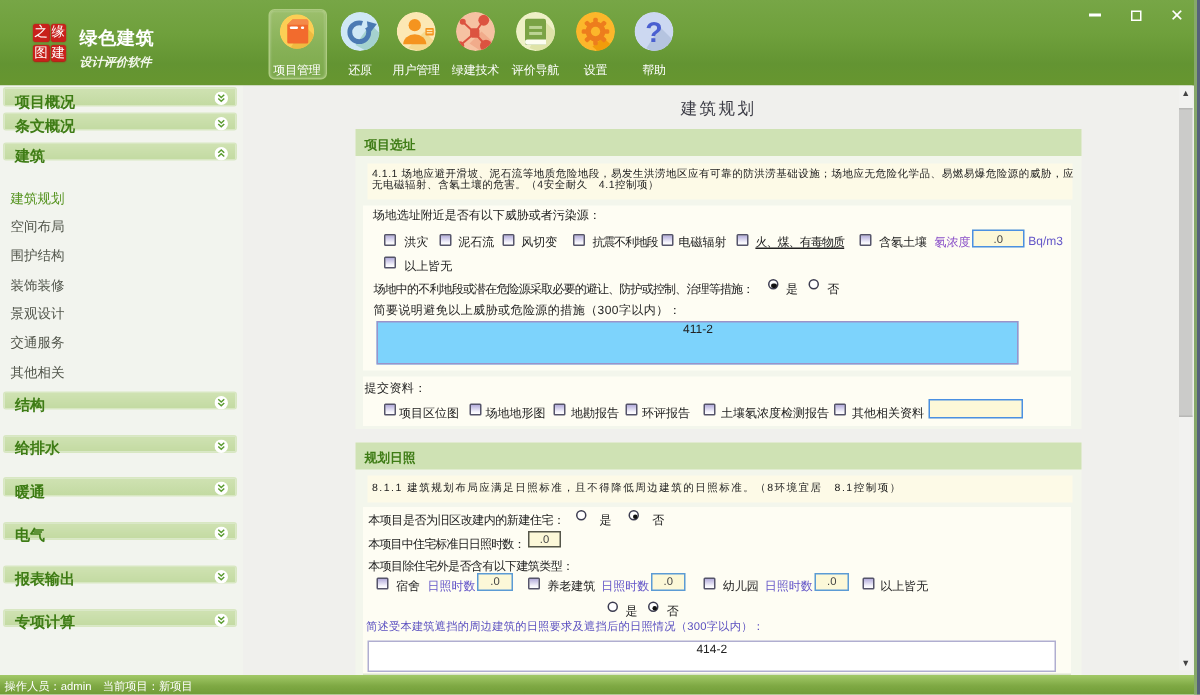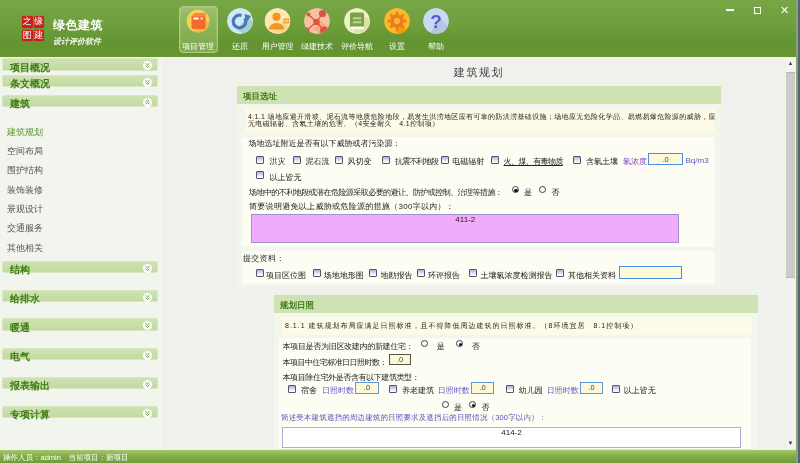--- a/index.html
+++ b/index.html
@@ -284,40 +284,40 @@
       <div class="lbl" style="left:32.5px; top:85.5px;">以上皆无</div>
 
     <div class="row" style="left:12px; top:100.5px; letter-spacing:-0.55px;">场地中的不利地段或潜在危险源采取必要的避让、防护或控制、治理等措施：</div>
     <div class="radio on" style="left:274.5px; top:100px;"></div>
       <div class="lbl" style="left:287px; top:100.5px;">是</div>
     <div class="radio" style="left:302px; top:100px;"></div>
       <div class="lbl" style="left:314.5px; top:100.5px;">否</div>
 
     <div class="row" style="left:12px; top:114.5px; font-size:8px; letter-spacing:0.3px;">简要说明避免以上威胁或危险源的措施（300字以内）：</div>
 
-    <div class="abs" style="left:14.3px; top:127.5px; width:428px; height:29px; background:#f0abfc; border:1px solid #9b93c9; font-size:8px; text-align:center; color:#222;">411-2</div>
+    <div class="abs" style="left:14.3px; top:127.5px; width:428px; height:29px; background:#7dd3fc; border:1px solid #9b93c9; font-size:8px; text-align:center; color:#222;">411-2</div>
 
     <div class="row" style="left:6px; top:166.5px; letter-spacing:0.3px;">提交资料：</div>
 
     <div class="cbx" style="left:18.5px; top:183px;"></div>
       <div class="lbl" style="left:29px; top:183.5px;">项目区位图</div>
     <div class="cbx" style="left:75.5px; top:183px;"></div>
       <div class="lbl" style="left:86.7px; top:183.5px;">场地地形图</div>
     <div class="cbx" style="left:132.4px; top:183px;"></div>
       <div class="lbl" style="left:143.6px; top:183.5px;">地勘报告</div>
     <div class="cbx" style="left:179.9px; top:183px;"></div>
       <div class="lbl" style="left:191px; top:183.5px;">环评报告</div>
     <div class="cbx" style="left:231.8px; top:183px;"></div>
       <div class="lbl" style="left:243.6px; top:183.5px;">土壤氡浓度检测报告</div>
     <div class="cbx" style="left:318.5px; top:183px;"></div>
       <div class="lbl" style="left:331px; top:183.5px;">其他相关资料</div>
     <div class="yin" style="left:382px; top:180px; width:63px; height:12.5px; border:1.5px solid #4a90e2;"></div>
   </div>
 
-  <div class="secbox" style="top:295px; height:155px;margin-left:37px;">
+  <div class="secbox" style="top:295px; height:155px;">
     <div class="sechdr">
         <span>规划日照</span>
       </div>
     <div class="ibox" style="left:8px; top:22px; width:470px; height:17.5px; background:#fdfae7;"></div>
     <div class="ibox" style="left:5px; top:43px; width:472px; height:112px;"></div>
     <div class="cream" style="left:11px; top:26.5px; letter-spacing:1px;">8.1.1 建筑规划布局应满足日照标准，且不得降低周边建筑的日照标准。（8环境宜居　8.1控制项）</div>
 
     <div class="row" style="left:8.5px; top:45.5px; letter-spacing:-0.3px;">本项目是否为旧区改建内的新建住宅：</div>
     <div class="radio" style="left:146.6px; top:45px;"></div>
       <div class="lbl" style="left:162.7px; top:45.5px;">是</div>

